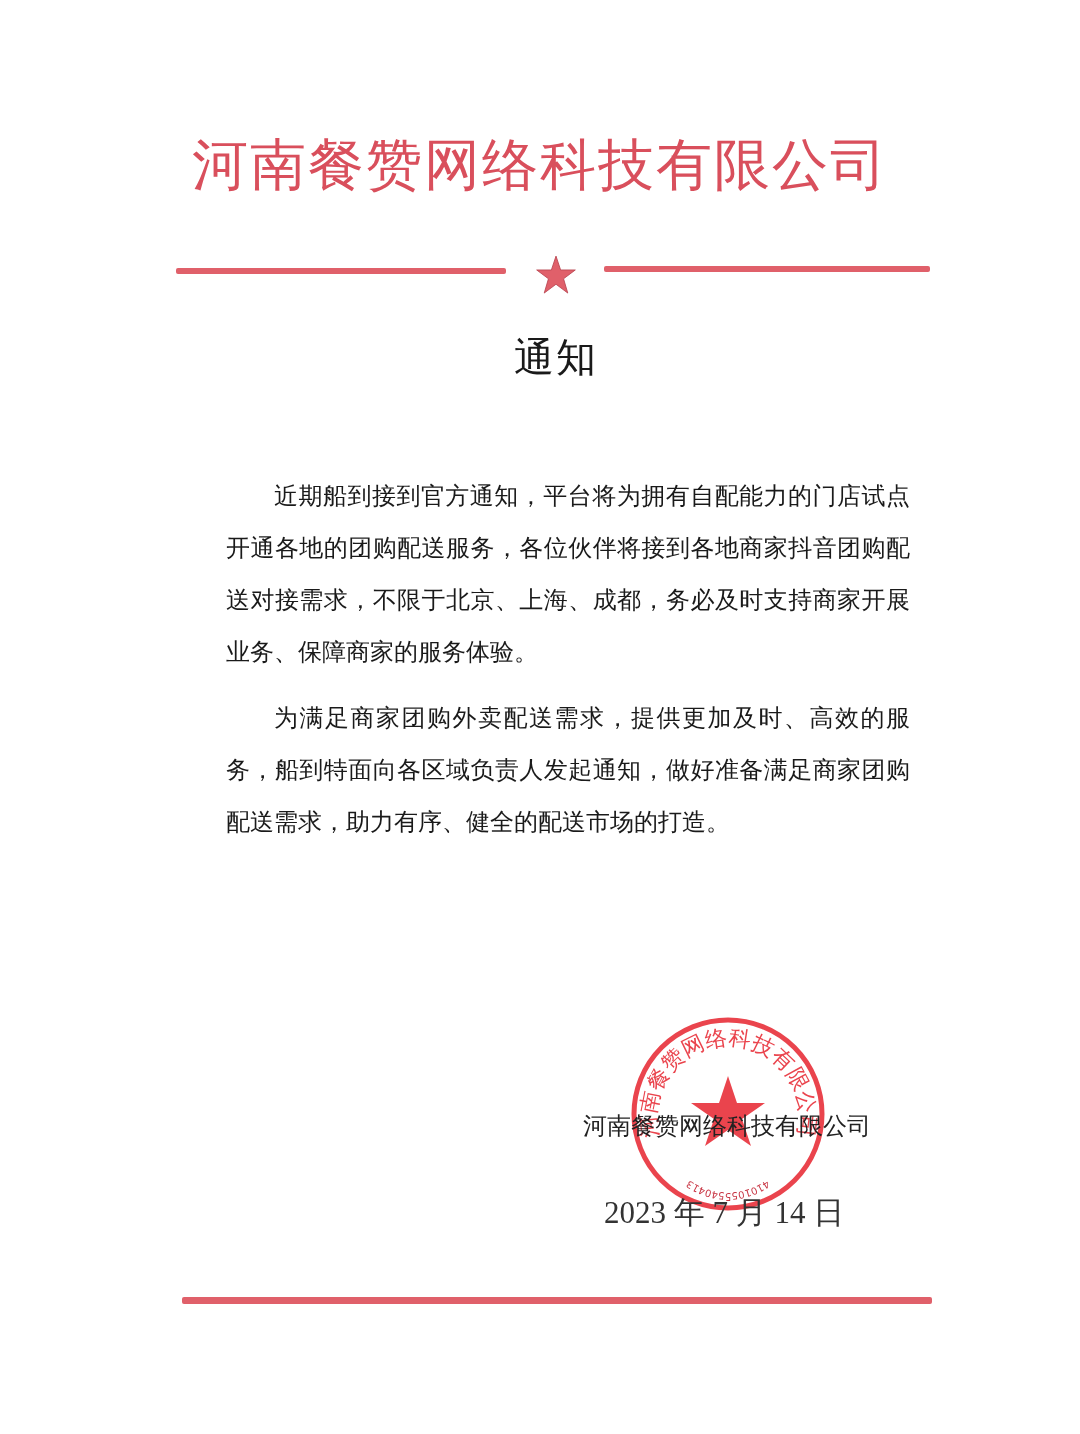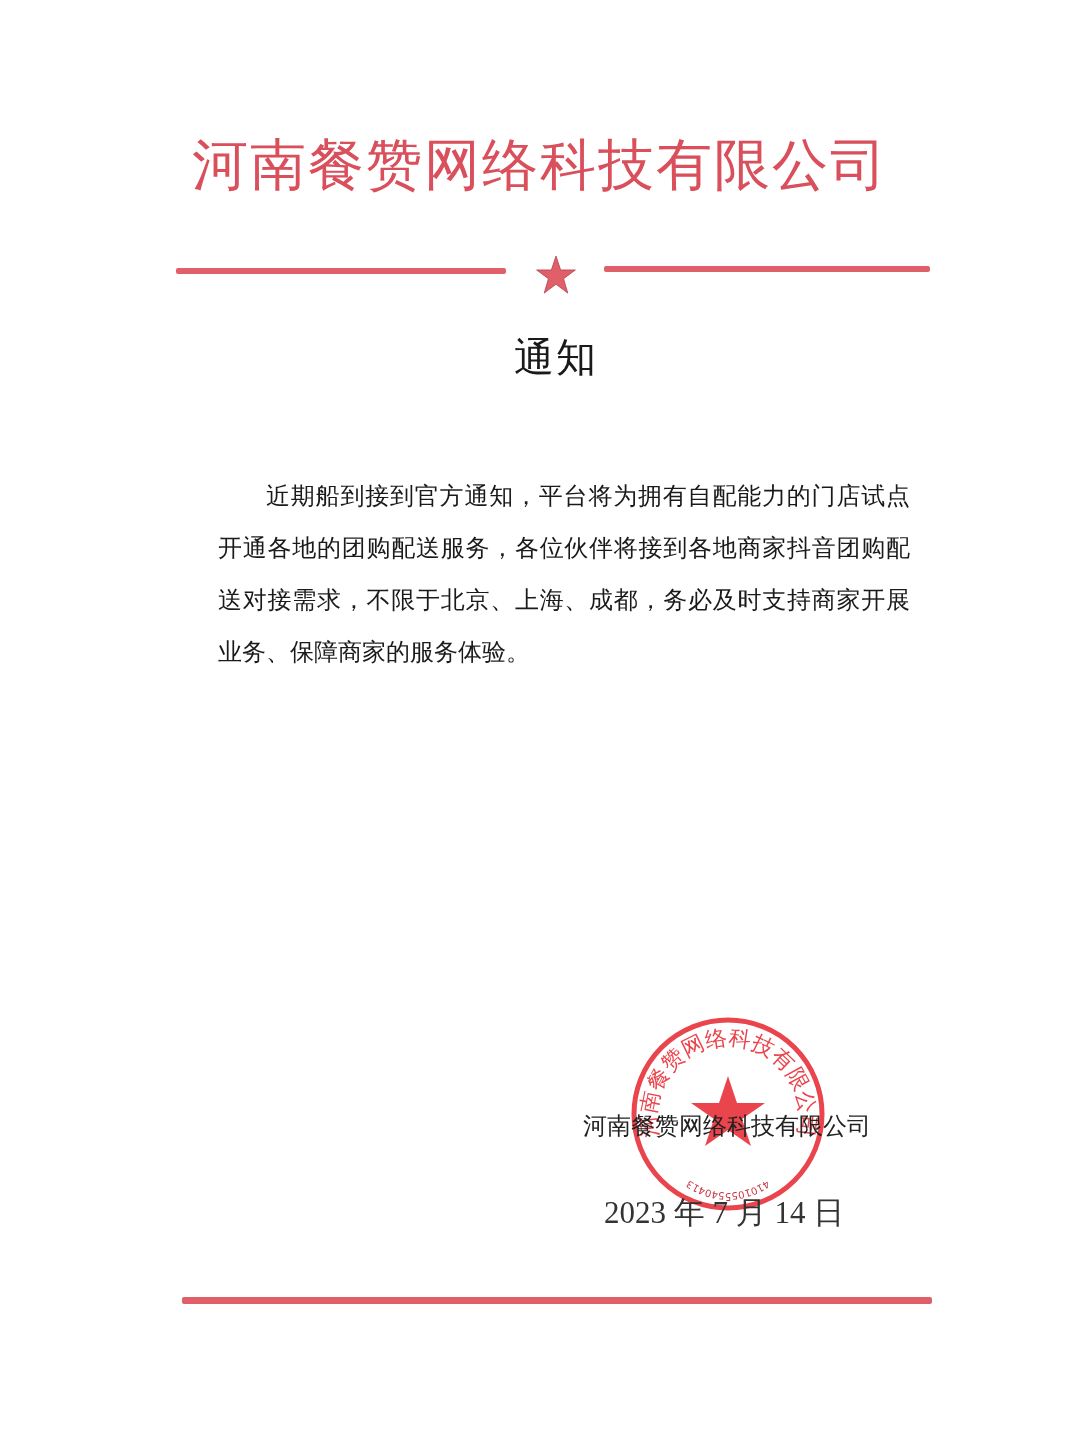--- a/index.html
+++ b/index.html
@@ -26,21 +26,21 @@
     .star-top { position: absolute; left: 535px; top: 254px; width: 42px; height: 42px; }
     .title {
       position: absolute; left: 16px; top: 330px; width: 1080px;
       text-align: center; font-size: 40px; font-weight: normal; color: #1a1a1a;
       letter-spacing: 2px;
     }
     .body-text {
       position: absolute; left: 210px; top: 470px; width: 700px;
       font-size: 24px; line-height: 52px; color: #1a1a1a;
     }
-    .para { text-indent: 48px; margin: 0 0 14px 8px; text-align: justify; font-family: Liberation Serif, serif; }
+    .para { text-indent: 48px; margin: 0 0 14px 16px; text-align: justify; font-family: Liberation Serif, serif; }
     .signature {
       position: absolute; left: 583px; top: 1110px;
       font-size: 24px; color: #222;
     }
     .date {
       position: absolute; left: 604px; top: 1192px;
       font-family: "Liberation Serif", serif; font-size: 31px; color: #333;
     }
     .seal { position: absolute; left: 628px; top: 1014px; width: 200px; height: 200px; opacity: 0.9; }
   </style>
@@ -52,20 +52,21 @@
 <div class="rule rule-left"></div>
 <svg class="star-top" viewBox="0 0 100 100">
   <polygon points="50,5 61,38 96,38 68,59 78,93 50,72 22,93 32,59 4,38 39,38" fill="#e0606a" stroke="#b84450" stroke-width="2"></polygon>
 </svg>
 <div class="rule rule-right"></div>
 
 <div class="title">通知</div>
 
 <div class="body-text">
   <p class="para">近期船到接到官方通知，平台将为拥有自配能力的门店试点开通各地的团购配送服务，各位伙伴将接到各地商家抖音团购配送对接需求，不限于北京、上海、成都，务必及时支持商家开展业务、保障商家的服务体验。</p>
+  <p class="para">为满足商家团购外卖配送需求，提供更加及时、高效的服务，船到特面向各区域负责人发起通知，做好准备满足商家团购配送需求，助力有序、健全的配送市场的打造。</p>
 </div>
 
 <svg class="seal" viewBox="0 0 200 200">
   <defs>
     <path id="sealArc" d="M 30,120 A 72,72 0 1,1 170,120"></path>
     <path id="numArc" d="M 40,60 A 66,66 0 0,1 160,60"></path>
   </defs>
   <circle cx="100" cy="100" r="94" fill="none" stroke="#e8303a" stroke-width="5"></circle>
   <polygon points="100,62 109,89 137,89 114,105 123,132 100,116 77,132 86,105 63,89 91,89" fill="#e8303a"></polygon>
   <text font-size="22" fill="#e8303a" font-family="DejaVu Sans, sans-serif">

